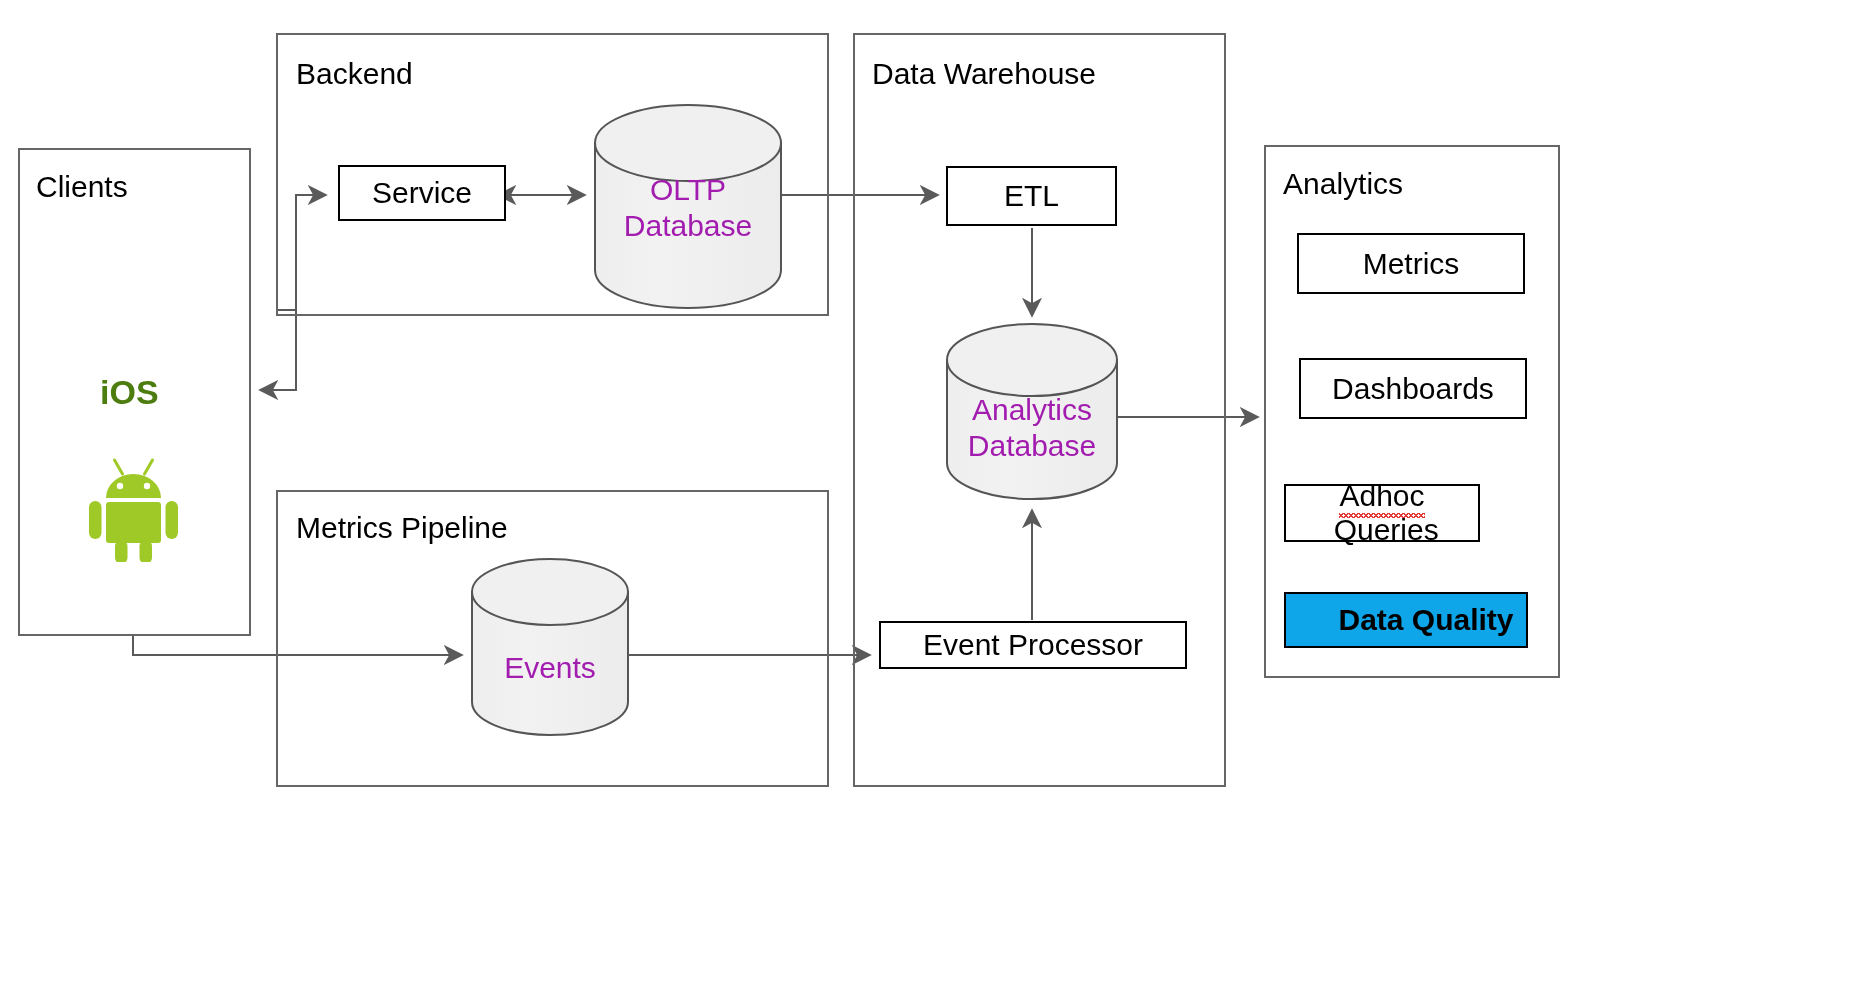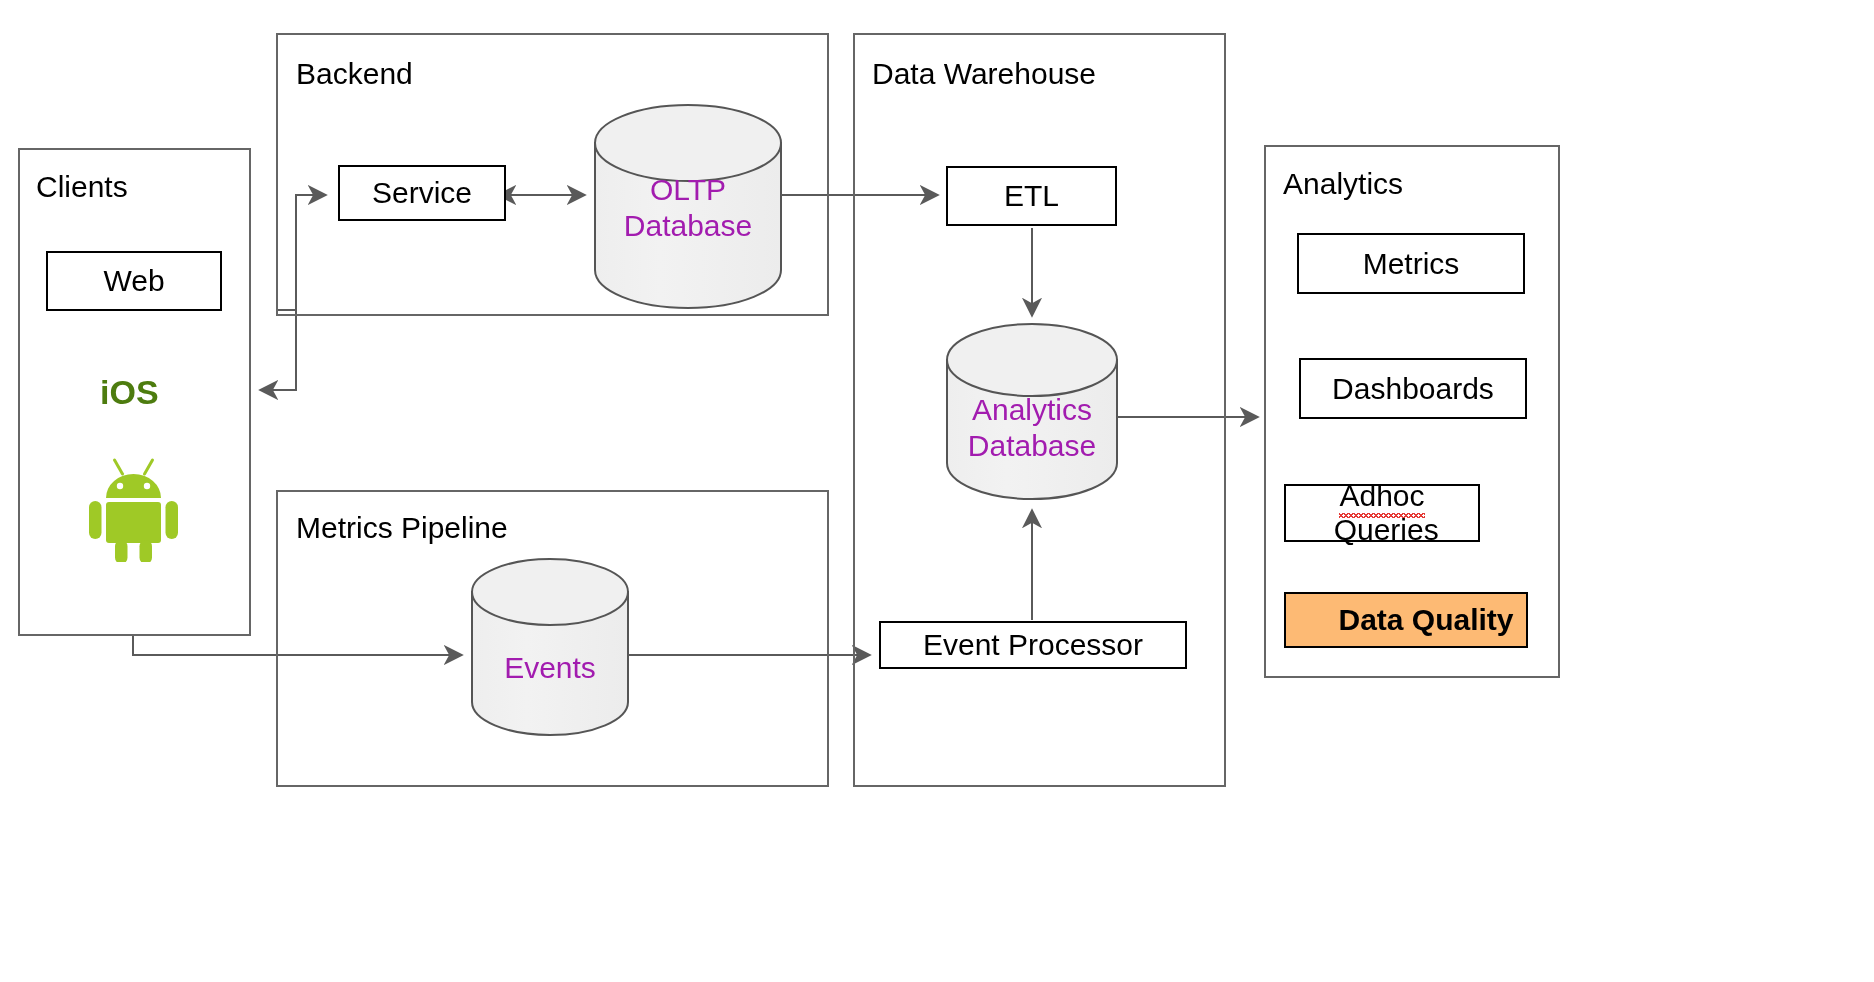--- a/index.html
+++ b/index.html
@@ -45,21 +45,21 @@
     box-sizing: border-box;
     display: flex;
     align-items: center;
     justify-content: center;
     text-align: center;
     font-size: 30px;
     line-height: 34px;
     color: #000000;
   }
   .node-box.green {
-    background: #fdba74;
+    background: #0ea5e9;
     font-weight: bold;
     padding-left: 40px;
   }
   .cyl-label {
     position: absolute;
     text-align: center;
     font-size: 30px;
     line-height: 36px;
     color: #a21caf;
     white-space: pre-line;
@@ -174,23 +174,20 @@
 
   <div class="group-box" style="left:276px; top:490px; width:553px; height:297px;"></div>
   <div class="group-title" style="left:296px; top:511px;">Metrics Pipeline</div>
 
   <div class="group-box" style="left:853px; top:33px; width:373px; height:754px;"></div>
   <div class="group-title" style="left:872px; top:57px;">Data Warehouse</div>
 
   <div class="group-box" style="left:1264px; top:145px; width:296px; height:533px;"></div>
   <div class="group-title" style="left:1283px; top:167px;">Analytics</div>
 
-  <div class="node-box" style="left:46px; top:251px; width:176px; height:60px;">
-    <span>Web</span>
-  </div>
 
   <div class="plain-label" style="left:100px; top:373px;">iOS</div>
 
   <svg class="android-icon" style="left:86px; top:452px;" width="95" height="110" viewBox="0 0 95 110">
     <g fill="#9fc926">
       <path d="M28.5 8 L36.5 22" stroke="#9fc926" stroke-width="3" fill="none" stroke-linecap="round"></path>
       <path d="M66.5 8 L58.5 22" stroke="#9fc926" stroke-width="3" fill="none" stroke-linecap="round"></path>
       <path d="M20 46 a27.5 24 0 0 1 55 0 Z"></path>
       <circle cx="34" cy="34" r="3.2" fill="#ffffff"></circle>
       <circle cx="61" cy="34" r="3.2" fill="#ffffff"></circle>

